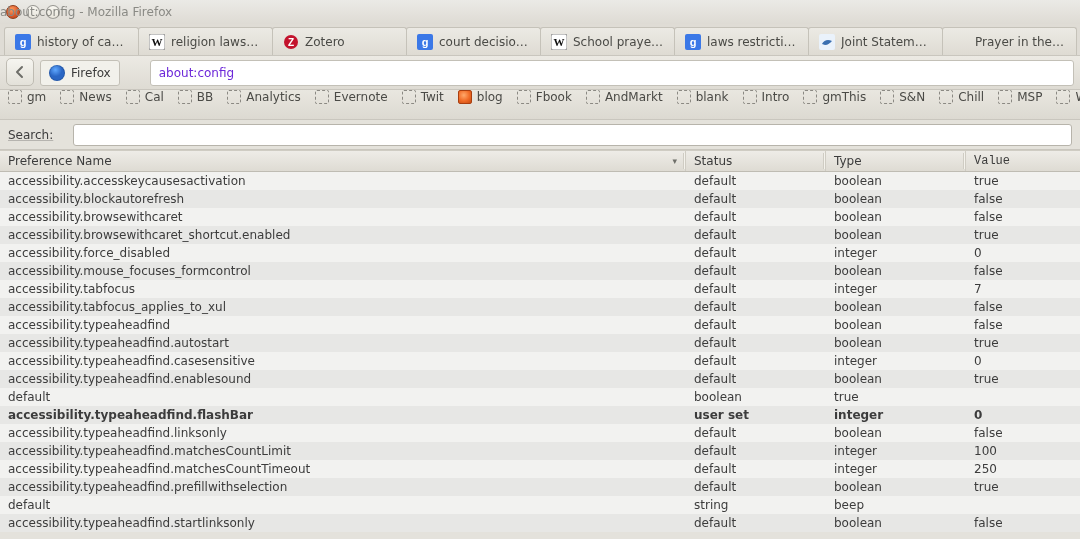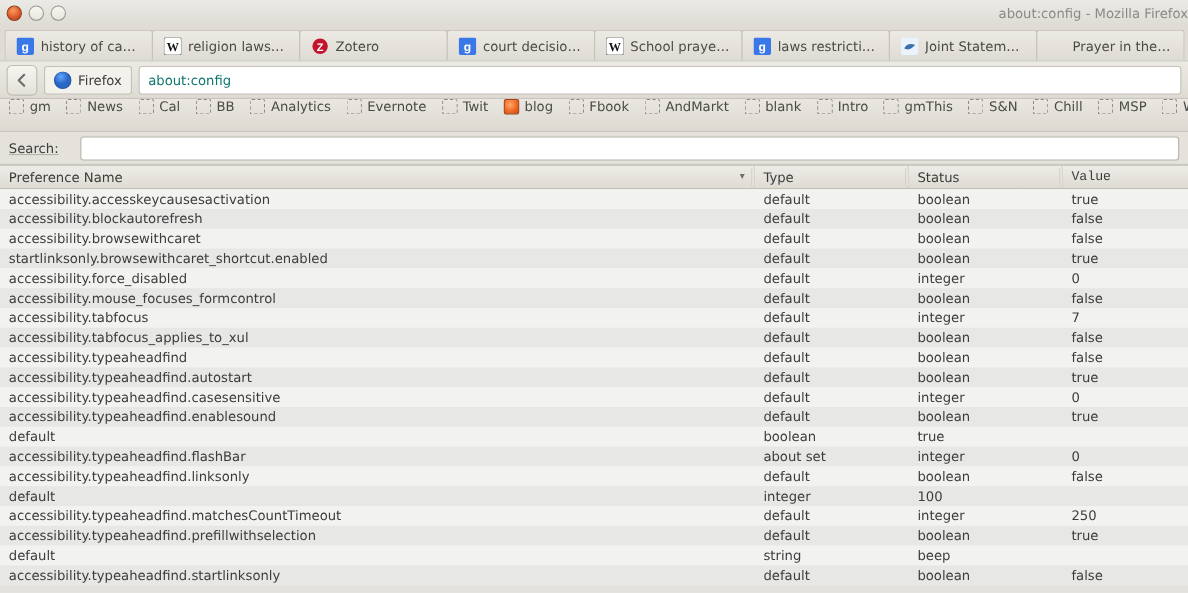--- a/index.html
+++ b/index.html
@@ -25,21 +25,21 @@
 .traffic-dot {
   width: 14px; height: 14px; border-radius: 50%;
   border: 1px solid rgba(0,0,0,.35);
   background: linear-gradient(to bottom, #f9f7f1, #e8e5dc);
 }
 .traffic-dot.close {
   background: radial-gradient(circle at 40% 30%, #ff9b5c, #d8562a 60%, #b44317);
   border-color: #8e3a18;
 }
 .window-title {
-  position: absolute; left: 0; right: 0; text-align: right;
+  position: absolute; left: 0; right: 0; text-align: left;
   color: #8a8a85; font-size: 12px; pointer-events: none;
 }
 .tabstrip {
   height: 32px;
   display: flex;
   align-items: flex-end;
   padding: 2px 4px 0 4px;
   background: #dfdcD5;
   border-bottom: 1px solid #c9c6be;
   gap: 0;
@@ -61,21 +61,21 @@
 }
 .tab .favicon {
   width: 16px; height: 16px; margin-right: 6px; flex-shrink: 0;
   display: inline-flex; align-items: center; justify-content: center;
   font-size: 10px; font-weight: bold;
 }
 .tab .favicon svg { width: 16px; height: 16px; }
 .tab .label { overflow: hidden; text-overflow: ellipsis; }
 .navbar {
   height: 34px;
-  display: flex; align-items: center;
+  display: flex; align-items: flex-end;
   padding: 3px 6px;
   gap: 6px;
   background: linear-gradient(to bottom, #eceae4, #dedbd3);
   border-bottom: 1px solid #c9c6be;
 }
 .back-btn {
   width: 28px; height: 28px; border-radius: 5px;
   border: 1px solid #bfbcb3;
   background: linear-gradient(to bottom, #f6f5f0, #e3e1d9);
   display: inline-flex; align-items: center; justify-content: center;
@@ -84,21 +84,22 @@
 .identity {
   height: 26px; display: flex; align-items: center;
   border: 1px solid #c3c0b7; border-radius: 3px;
   background: #f2f1eb; padding: 0 8px; gap: 6px;
 }
 .urlbar {
   flex: 1; height: 26px;
   border: 1px solid #c3c0b7; border-radius: 3px;
   background: #fff; padding: 0 8px;
   display: flex; align-items: center;
-  color: #0f766e;
+  color: #6d28d9;
+  margin-left: 24px;
 }
 .bookmarks {
   height: 30px;
   display: flex; align-items: flex-start;
   padding: 0 8px; gap: 14px;
   background: linear-gradient(to bottom, #e9e7e0, #dcd9d1);
   border-bottom: 1px solid #c9c6be;
   overflow: hidden;
   white-space: nowrap;
 }
@@ -145,21 +146,21 @@
 }
 .grid-body { }
 .row {
   display: grid;
   grid-template-columns: 686px 140px 140px 114px;
   height: 18px;
 }
 .row:nth-child(odd)  { background: #f2f2f0; }
 .row:nth-child(even) { background: #e7e7e5; }
 .cell { padding: 2px 8px; color: #3c3c3c; white-space: nowrap; overflow: hidden; }
-.row.bold .cell { font-weight: normal; }
+.row.bold .cell { font-weight: bold; }
 .ff-logo {
   width: 16px; height: 16px; border-radius: 50%;
   background: radial-gradient(circle at 40% 30%, #5fa8ff 0, #2a66c4 45%), conic-gradient(from 200deg, #ffd25a, #ff8a23 40%, #e33b0f 70%, #ffd25a);
   box-shadow: inset 0 0 0 1px rgba(0,0,0,.15);
 }
 </style>
 </head>
 <body>
 
 <div class="window-titlebar">
@@ -333,28 +334,28 @@
 </div>
 
 <div class="grid">
   <div class="grid-header">
     <div class="gh-cell">
       <span>Preference Name</span>
       <span class="sort-ind">▾</span>
       <span class="splitter"></span>
     </div>
     <div class="gh-cell">
+      <span>Status</span>
+      <span class="splitter"></span>
+    </div>
+    <div class="gh-cell">
       <span>Type</span>
       <span class="splitter"></span>
     </div>
     <div class="gh-cell">
-      <span>Status</span>
-      <span class="splitter"></span>
-    </div>
-    <div class="gh-cell">
       <span>Value</span>
     </div>
   </div>
   <div class="grid-body" id="grid-body">
       <div class="row">
         <div class="cell">accessibility.accesskeycausesactivation</div>
         <div class="cell">default</div>
         <div class="cell">boolean</div>
         <div class="cell">true</div>
       </div>
@@ -364,21 +365,21 @@
         <div class="cell">boolean</div>
         <div class="cell">false</div>
       </div>
       <div class="row">
         <div class="cell">accessibility.browsewithcaret</div>
         <div class="cell">default</div>
         <div class="cell">boolean</div>
         <div class="cell">false</div>
       </div>
       <div class="row">
-        <div class="cell">startlinksonly.browsewithcaret_shortcut.enabled</div>
+        <div class="cell">accessibility.browsewithcaret_shortcut.enabled</div>
         <div class="cell">default</div>
         <div class="cell">boolean</div>
         <div class="cell">true</div>
       </div>
       <div class="row">
         <div class="cell">accessibility.force_disabled</div>
         <div class="cell">default</div>
         <div class="cell">integer</div>
         <div class="cell">0</div>
       </div>
@@ -424,31 +425,32 @@
         <div class="cell">boolean</div>
         <div class="cell">true</div>
       </div>
       <div class="row">
         <div class="cell">default</div>
         <div class="cell">boolean</div>
         <div class="cell">true</div>
       </div>
       <div class="row bold">
         <div class="cell">accessibility.typeaheadfind.flashBar</div>
-        <div class="cell">about set</div>
+        <div class="cell">user set</div>
         <div class="cell">integer</div>
         <div class="cell">0</div>
       </div>
       <div class="row">
         <div class="cell">accessibility.typeaheadfind.linksonly</div>
         <div class="cell">default</div>
         <div class="cell">boolean</div>
         <div class="cell">false</div>
       </div>
       <div class="row">
+        <div class="cell">accessibility.typeaheadfind.matchesCountLimit</div>
         <div class="cell">default</div>
         <div class="cell">integer</div>
         <div class="cell">100</div>
       </div>
       <div class="row">
         <div class="cell">accessibility.typeaheadfind.matchesCountTimeout</div>
         <div class="cell">default</div>
         <div class="cell">integer</div>
         <div class="cell">250</div>
       </div>

